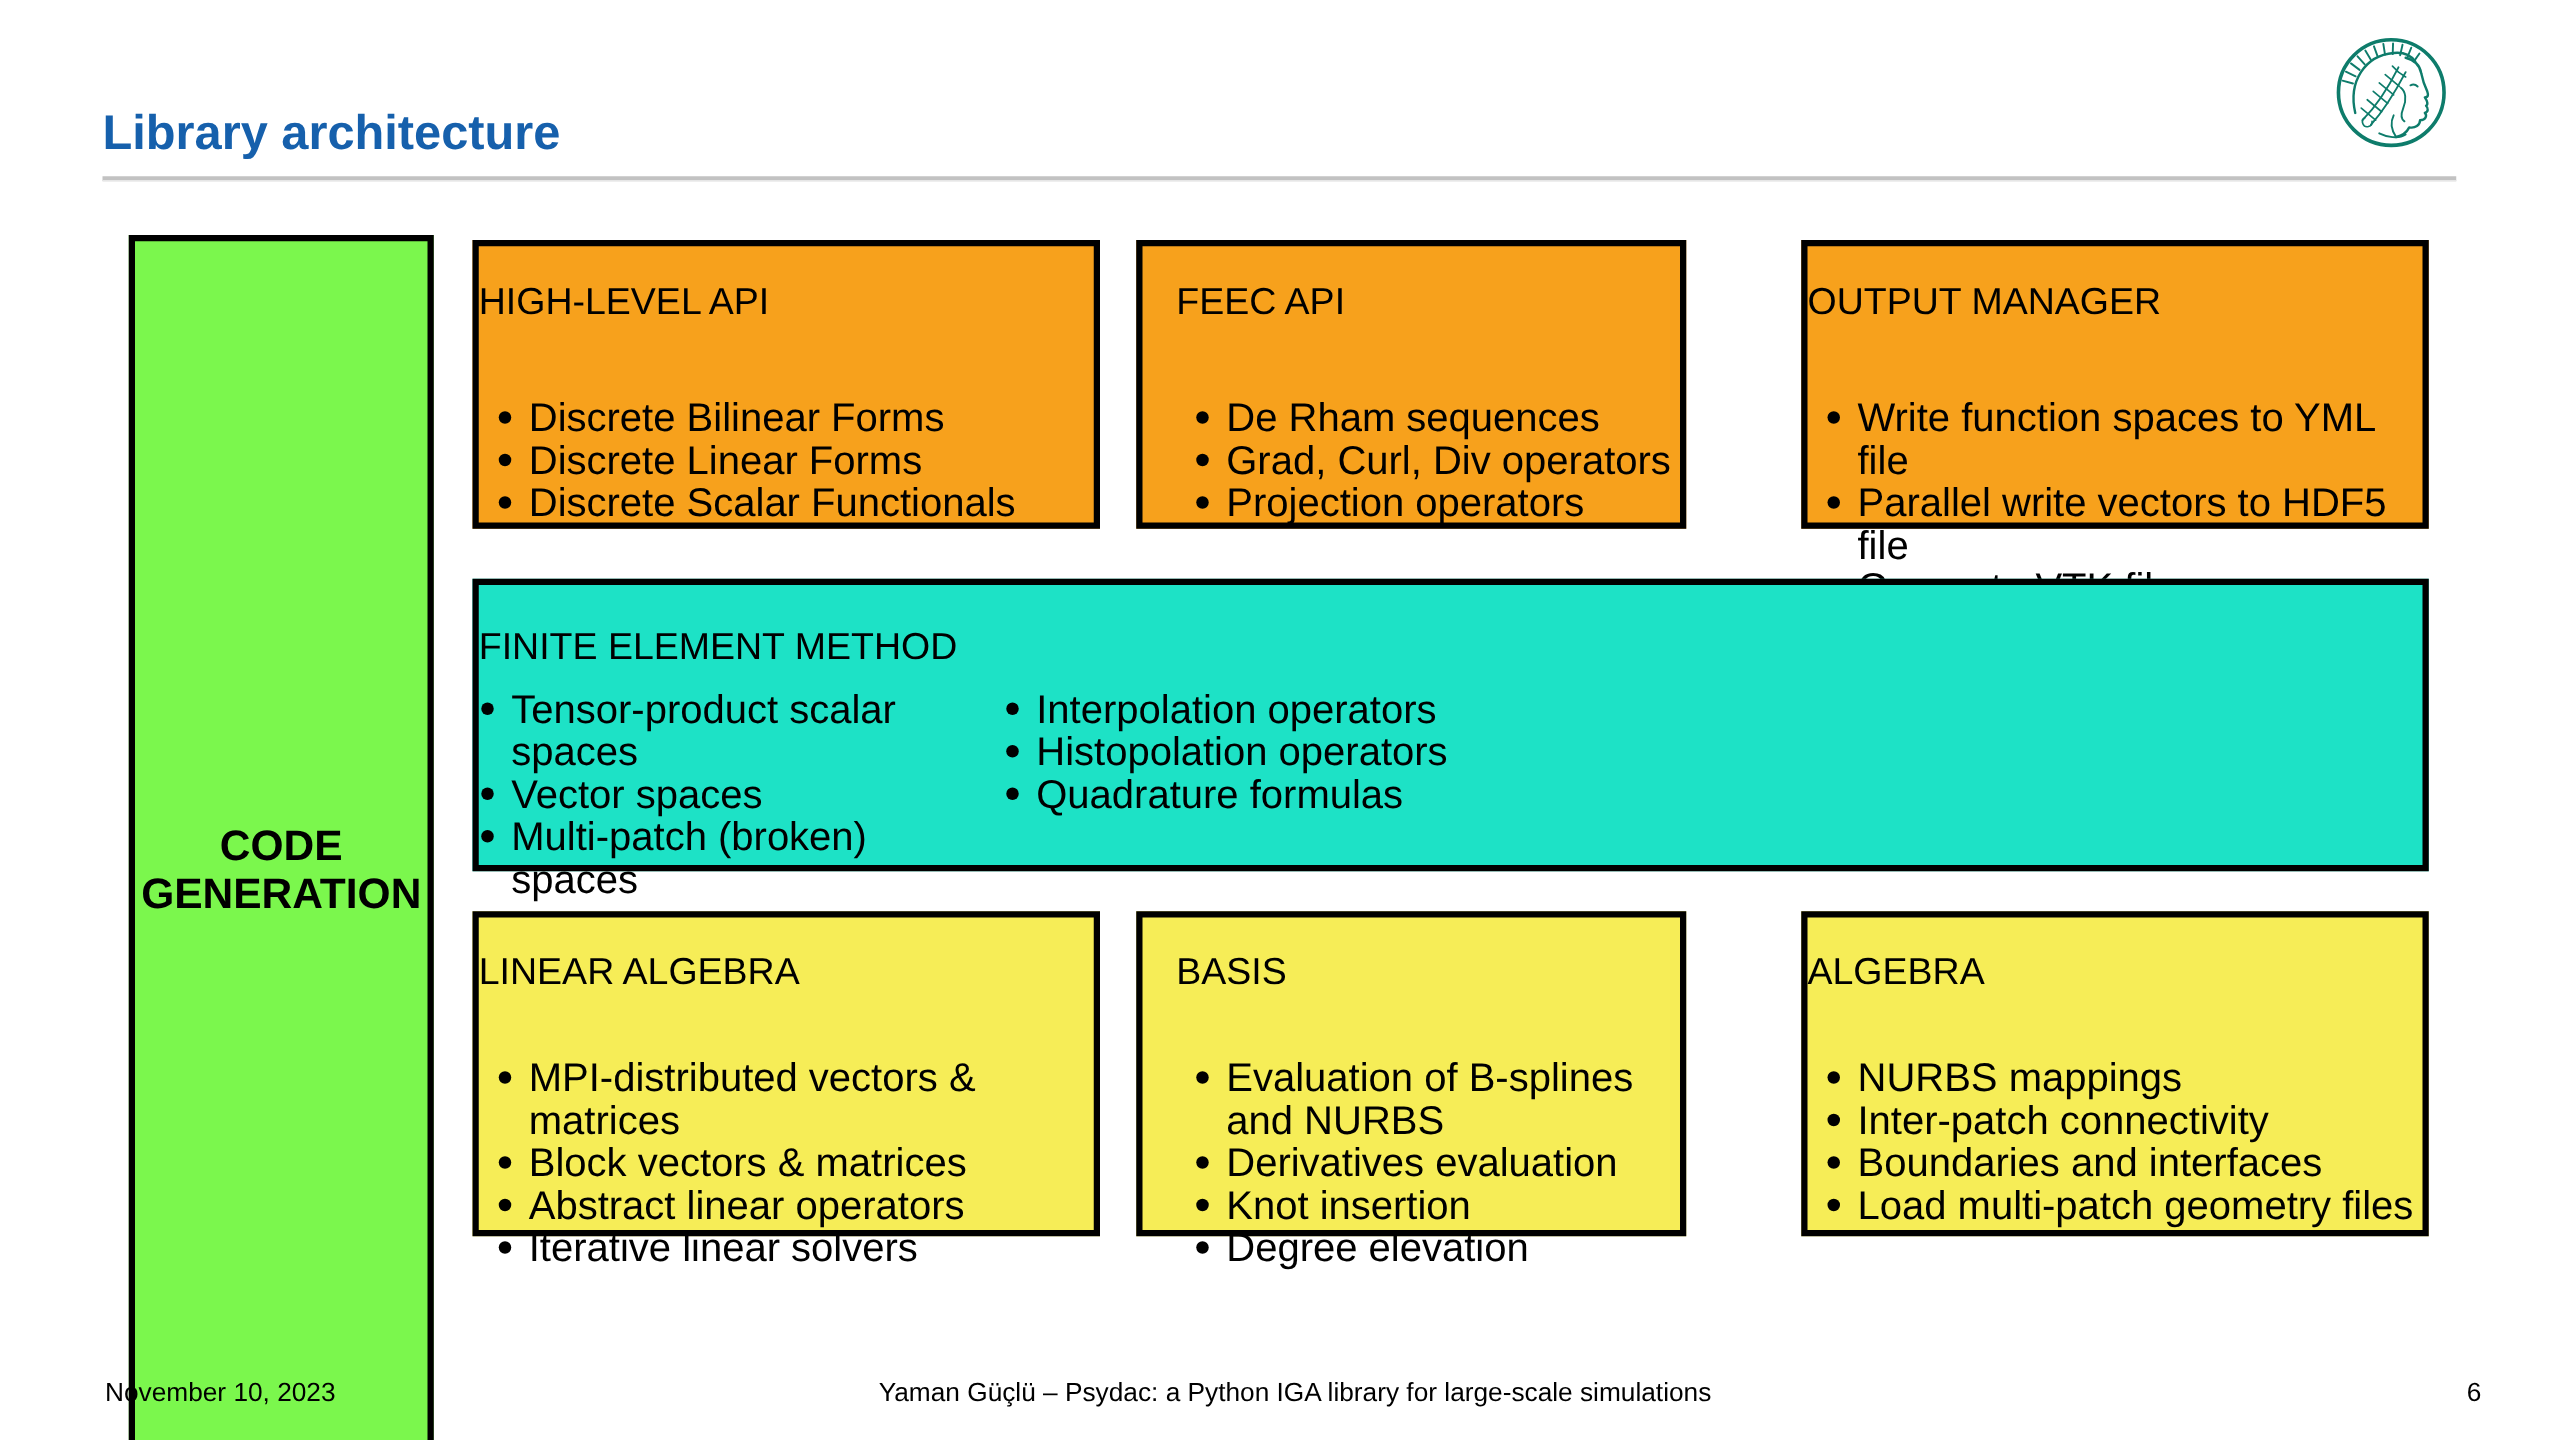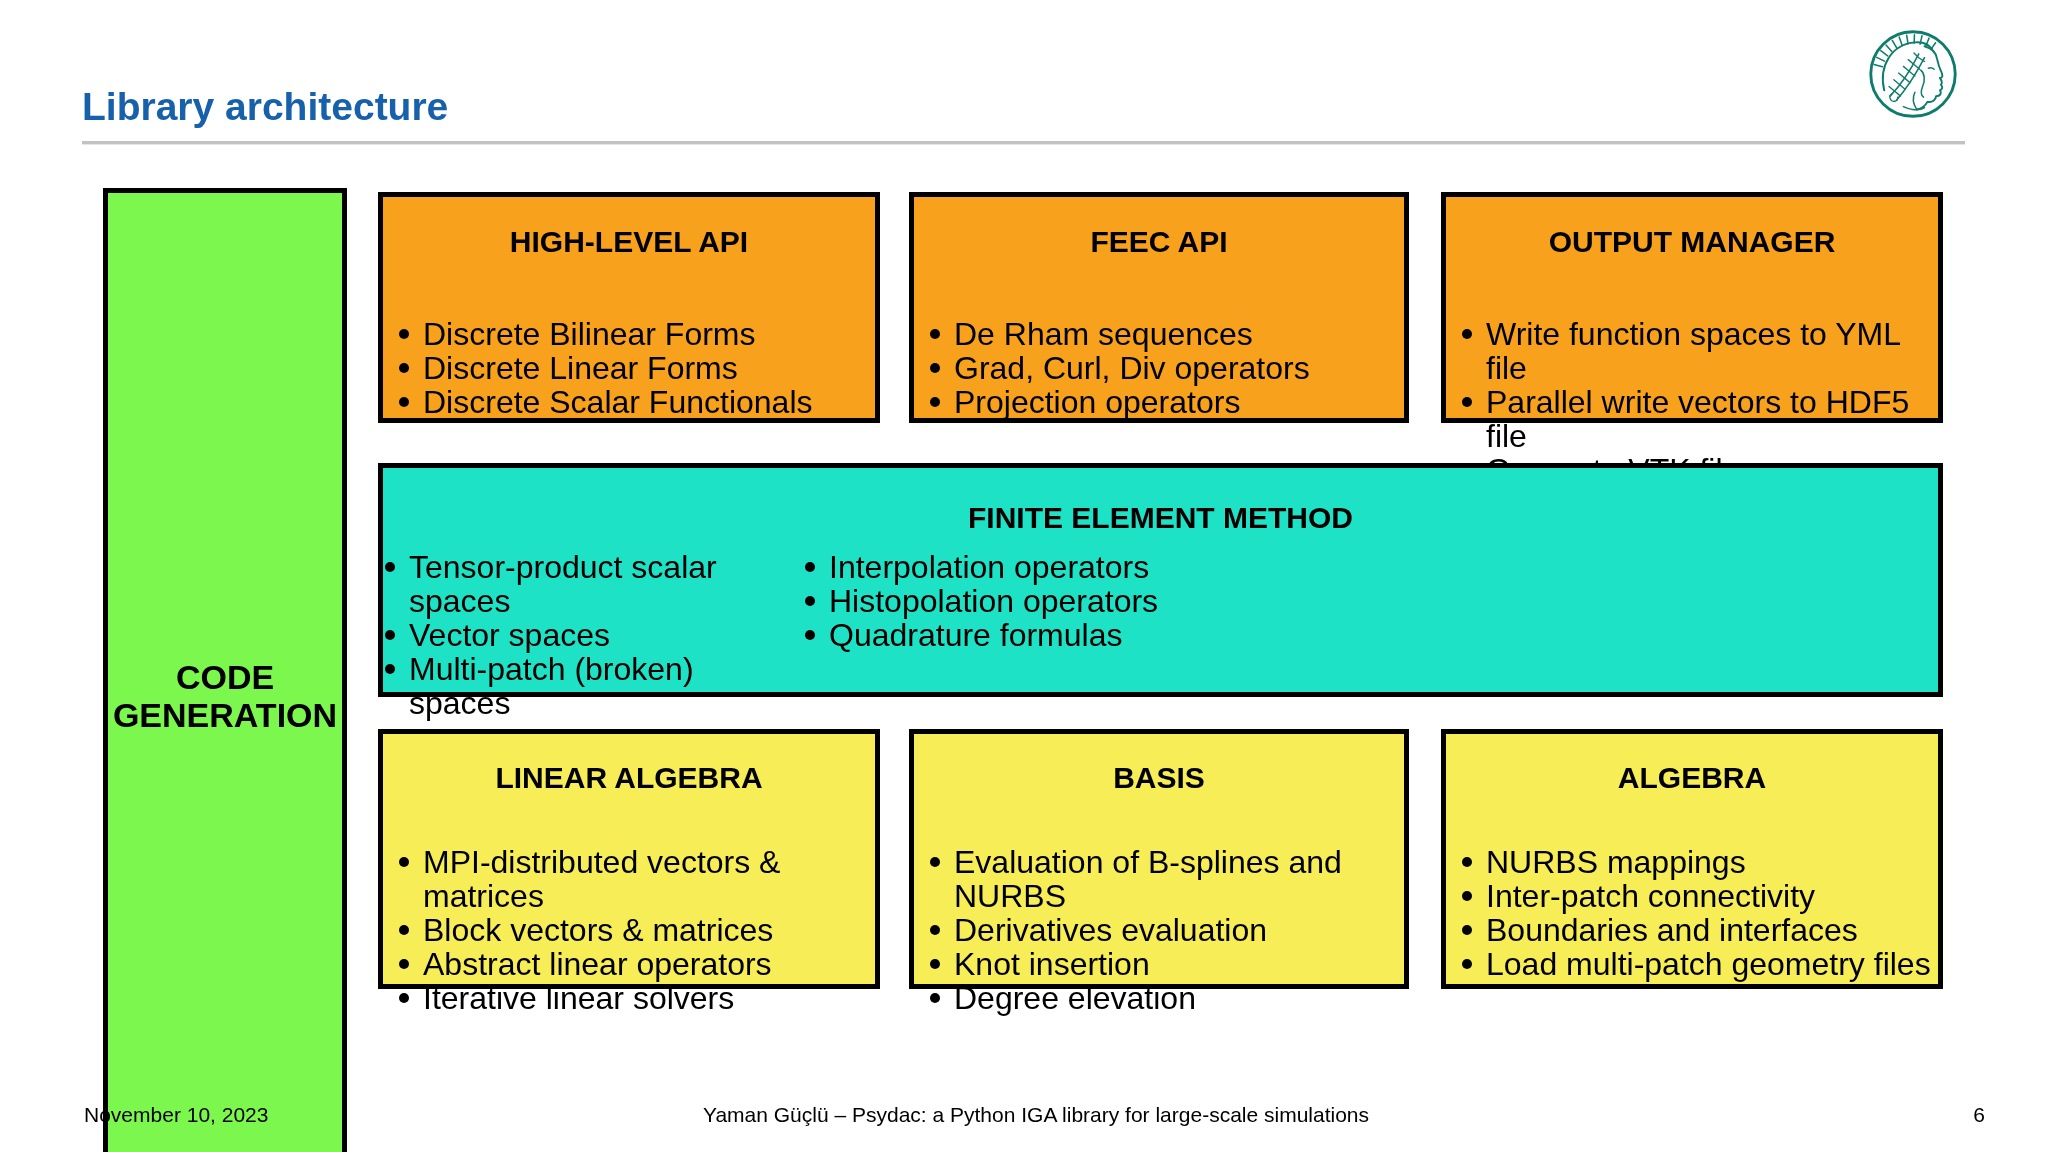--- a/index.html
+++ b/index.html
@@ -18,24 +18,24 @@
   .logo{position:absolute;left:1865px;top:27px;width:96px;height:96px;}
 
   .box{position:absolute;border:5px solid #000;box-sizing:border-box;}
   .green {background:#7BF74D;left:103px;top:188px;width:244px;height:1016px;
           display:flex;flex-direction:column;align-items:center;justify-content:center;
           font-size:34px;line-height:38px;font-weight:700;text-align:center;}
   .orange{background:#F7A11C;top:192px;height:231px;}
   .teal  {background:#1DE2C6;left:378px;top:463px;width:1565px;height:234px;}
   .yellow{background:#F6ED57;top:729px;height:260px;}
   .c1{left:378px;width:502px;}
-  .c2{left:909px;width:500px;}
+  .c2{left:909px;width:440px;padding-left:27px;}
   .c3{left:1441px;width:502px;}
 
-  .box-title{font-size:30px;line-height:36px;font-weight:700;text-align:center;padding-top:27px;}
+  .box-title{font-size:30px;line-height:36px;font-weight:400;padding-top:27px;}
   .yellow .box-title{padding-top:26px;}
   .fem-title{padding-top:32px;}
 
   .bullets{list-style:none;margin:57px 0 0;padding:0 6px 0 14px;
            font-size:32px;line-height:34px;font-weight:400;}
   .bullets li{position:relative;padding-left:26px;}
   .bullets li::before{content:"";position:absolute;left:2px;top:12px;
            width:10px;height:10px;border-radius:50%;background:#000;}
   .yellow .bullets{margin-top:49px;}
 

